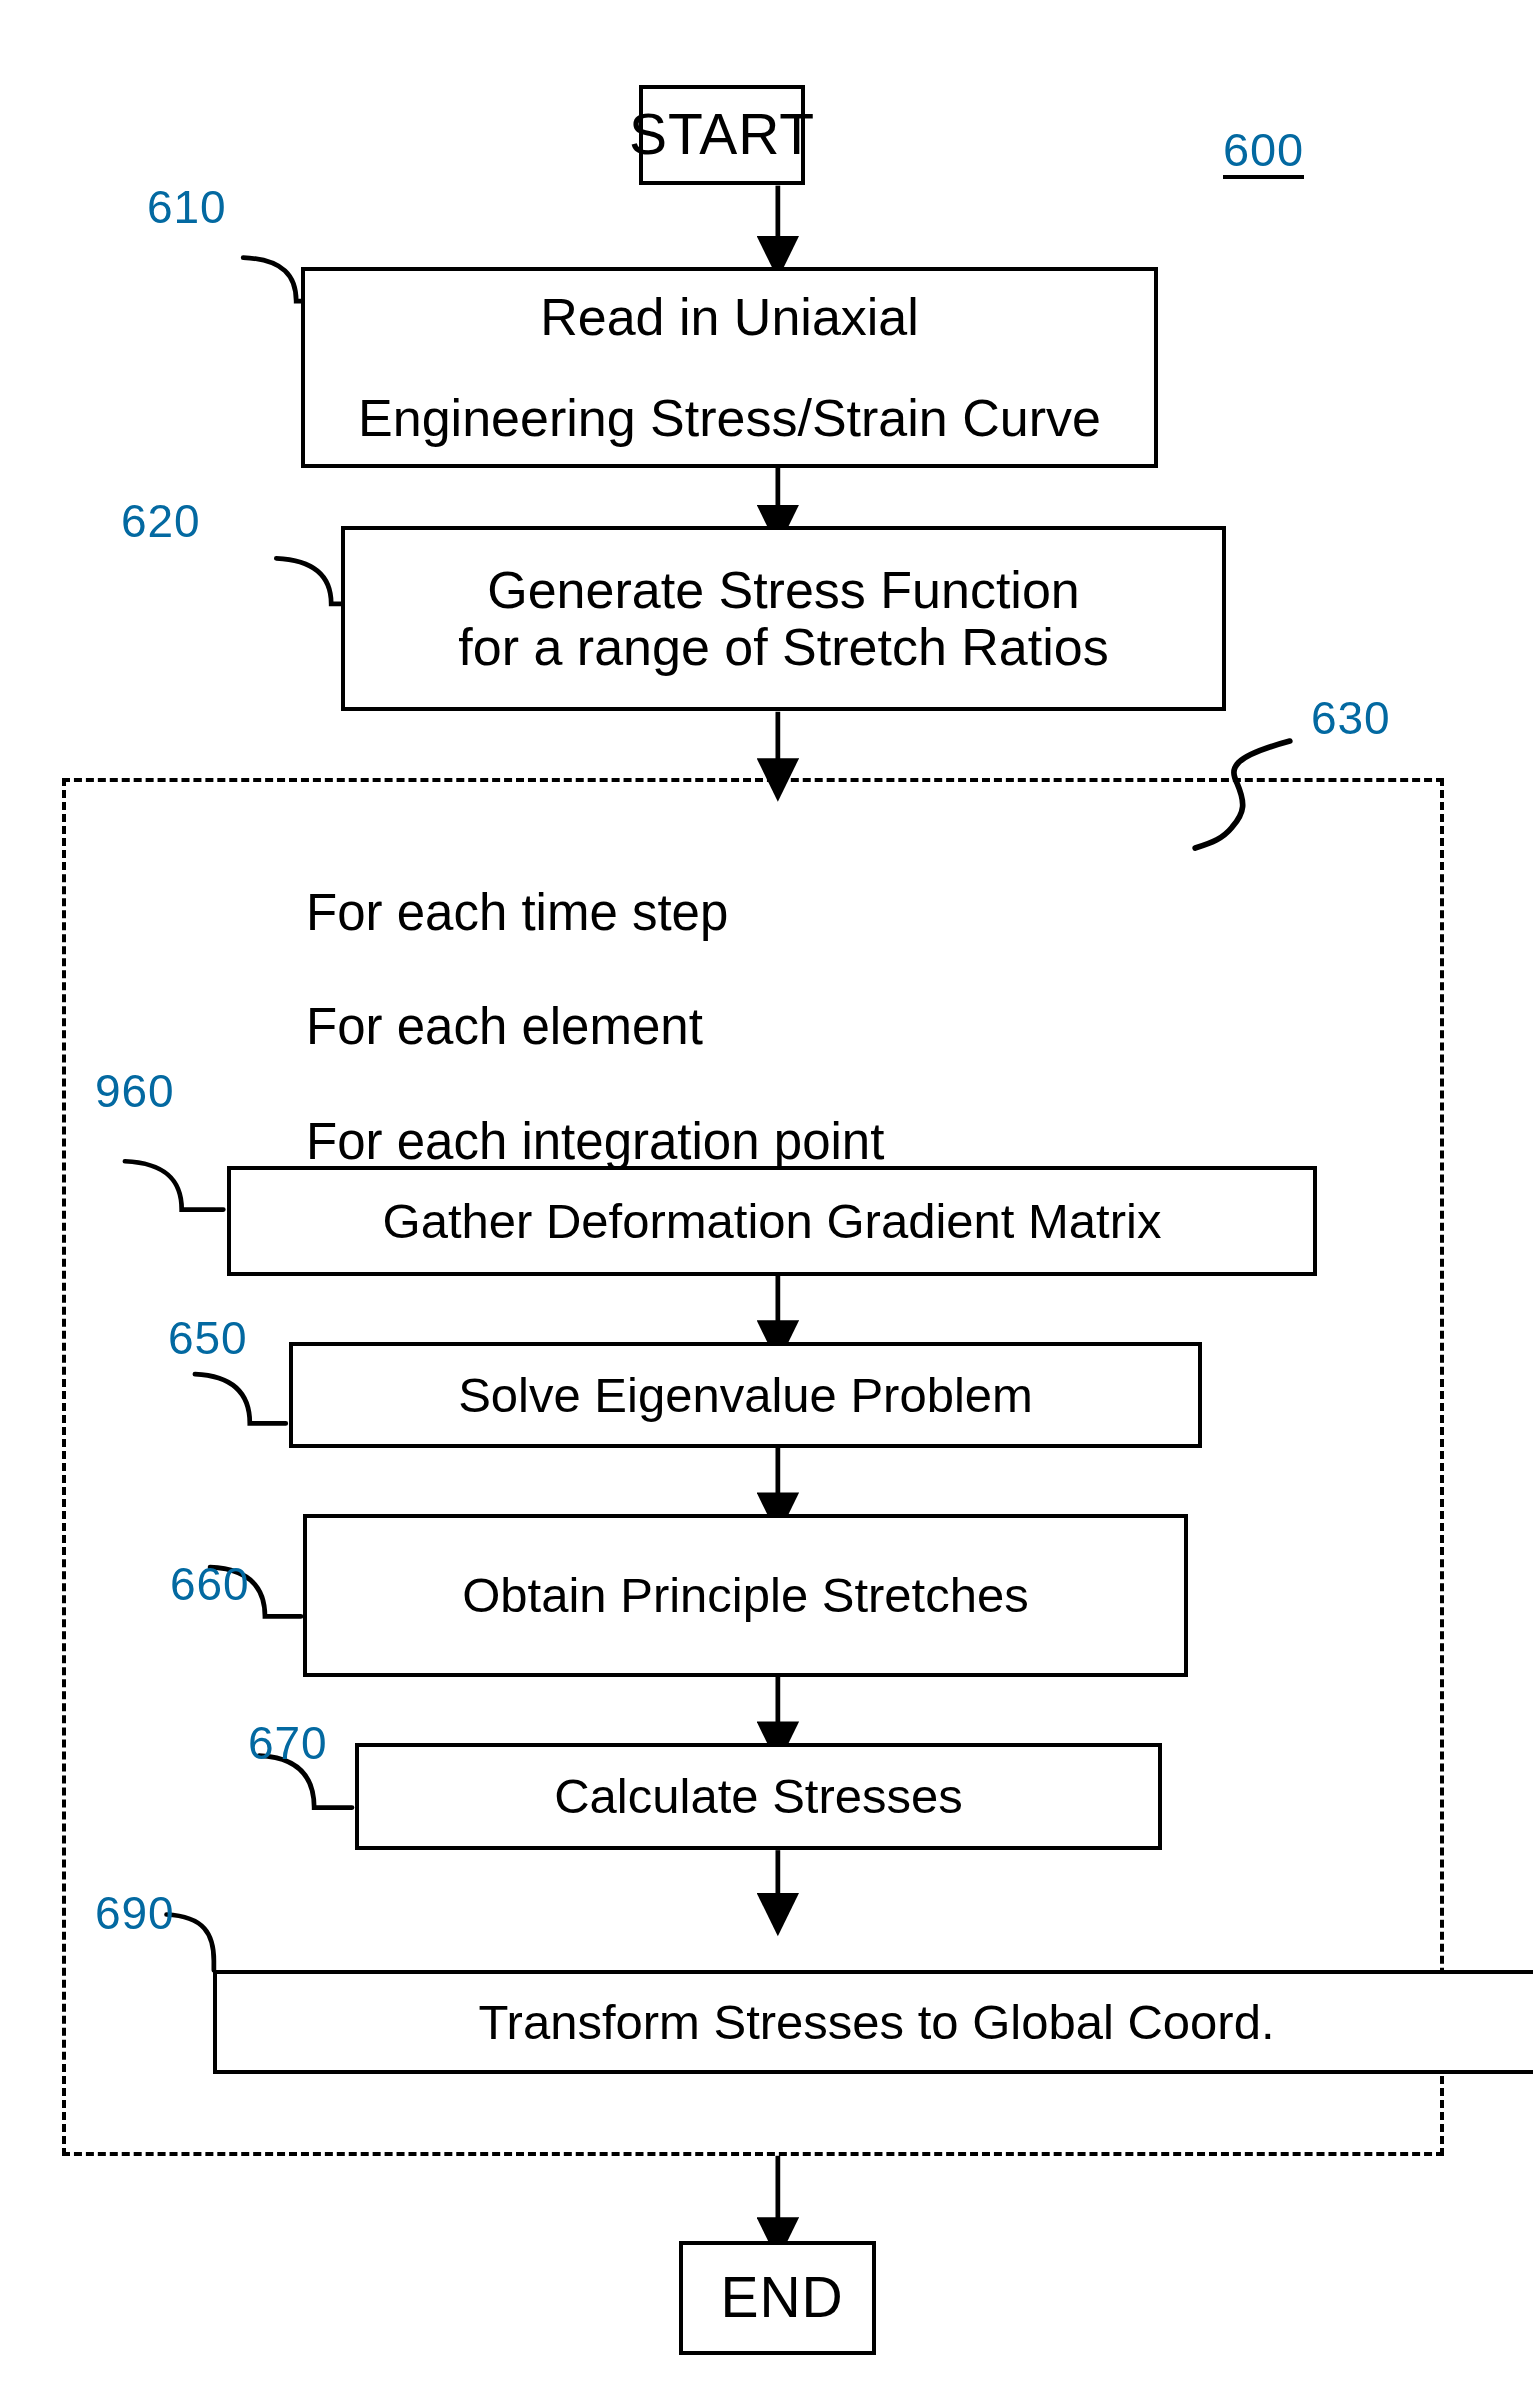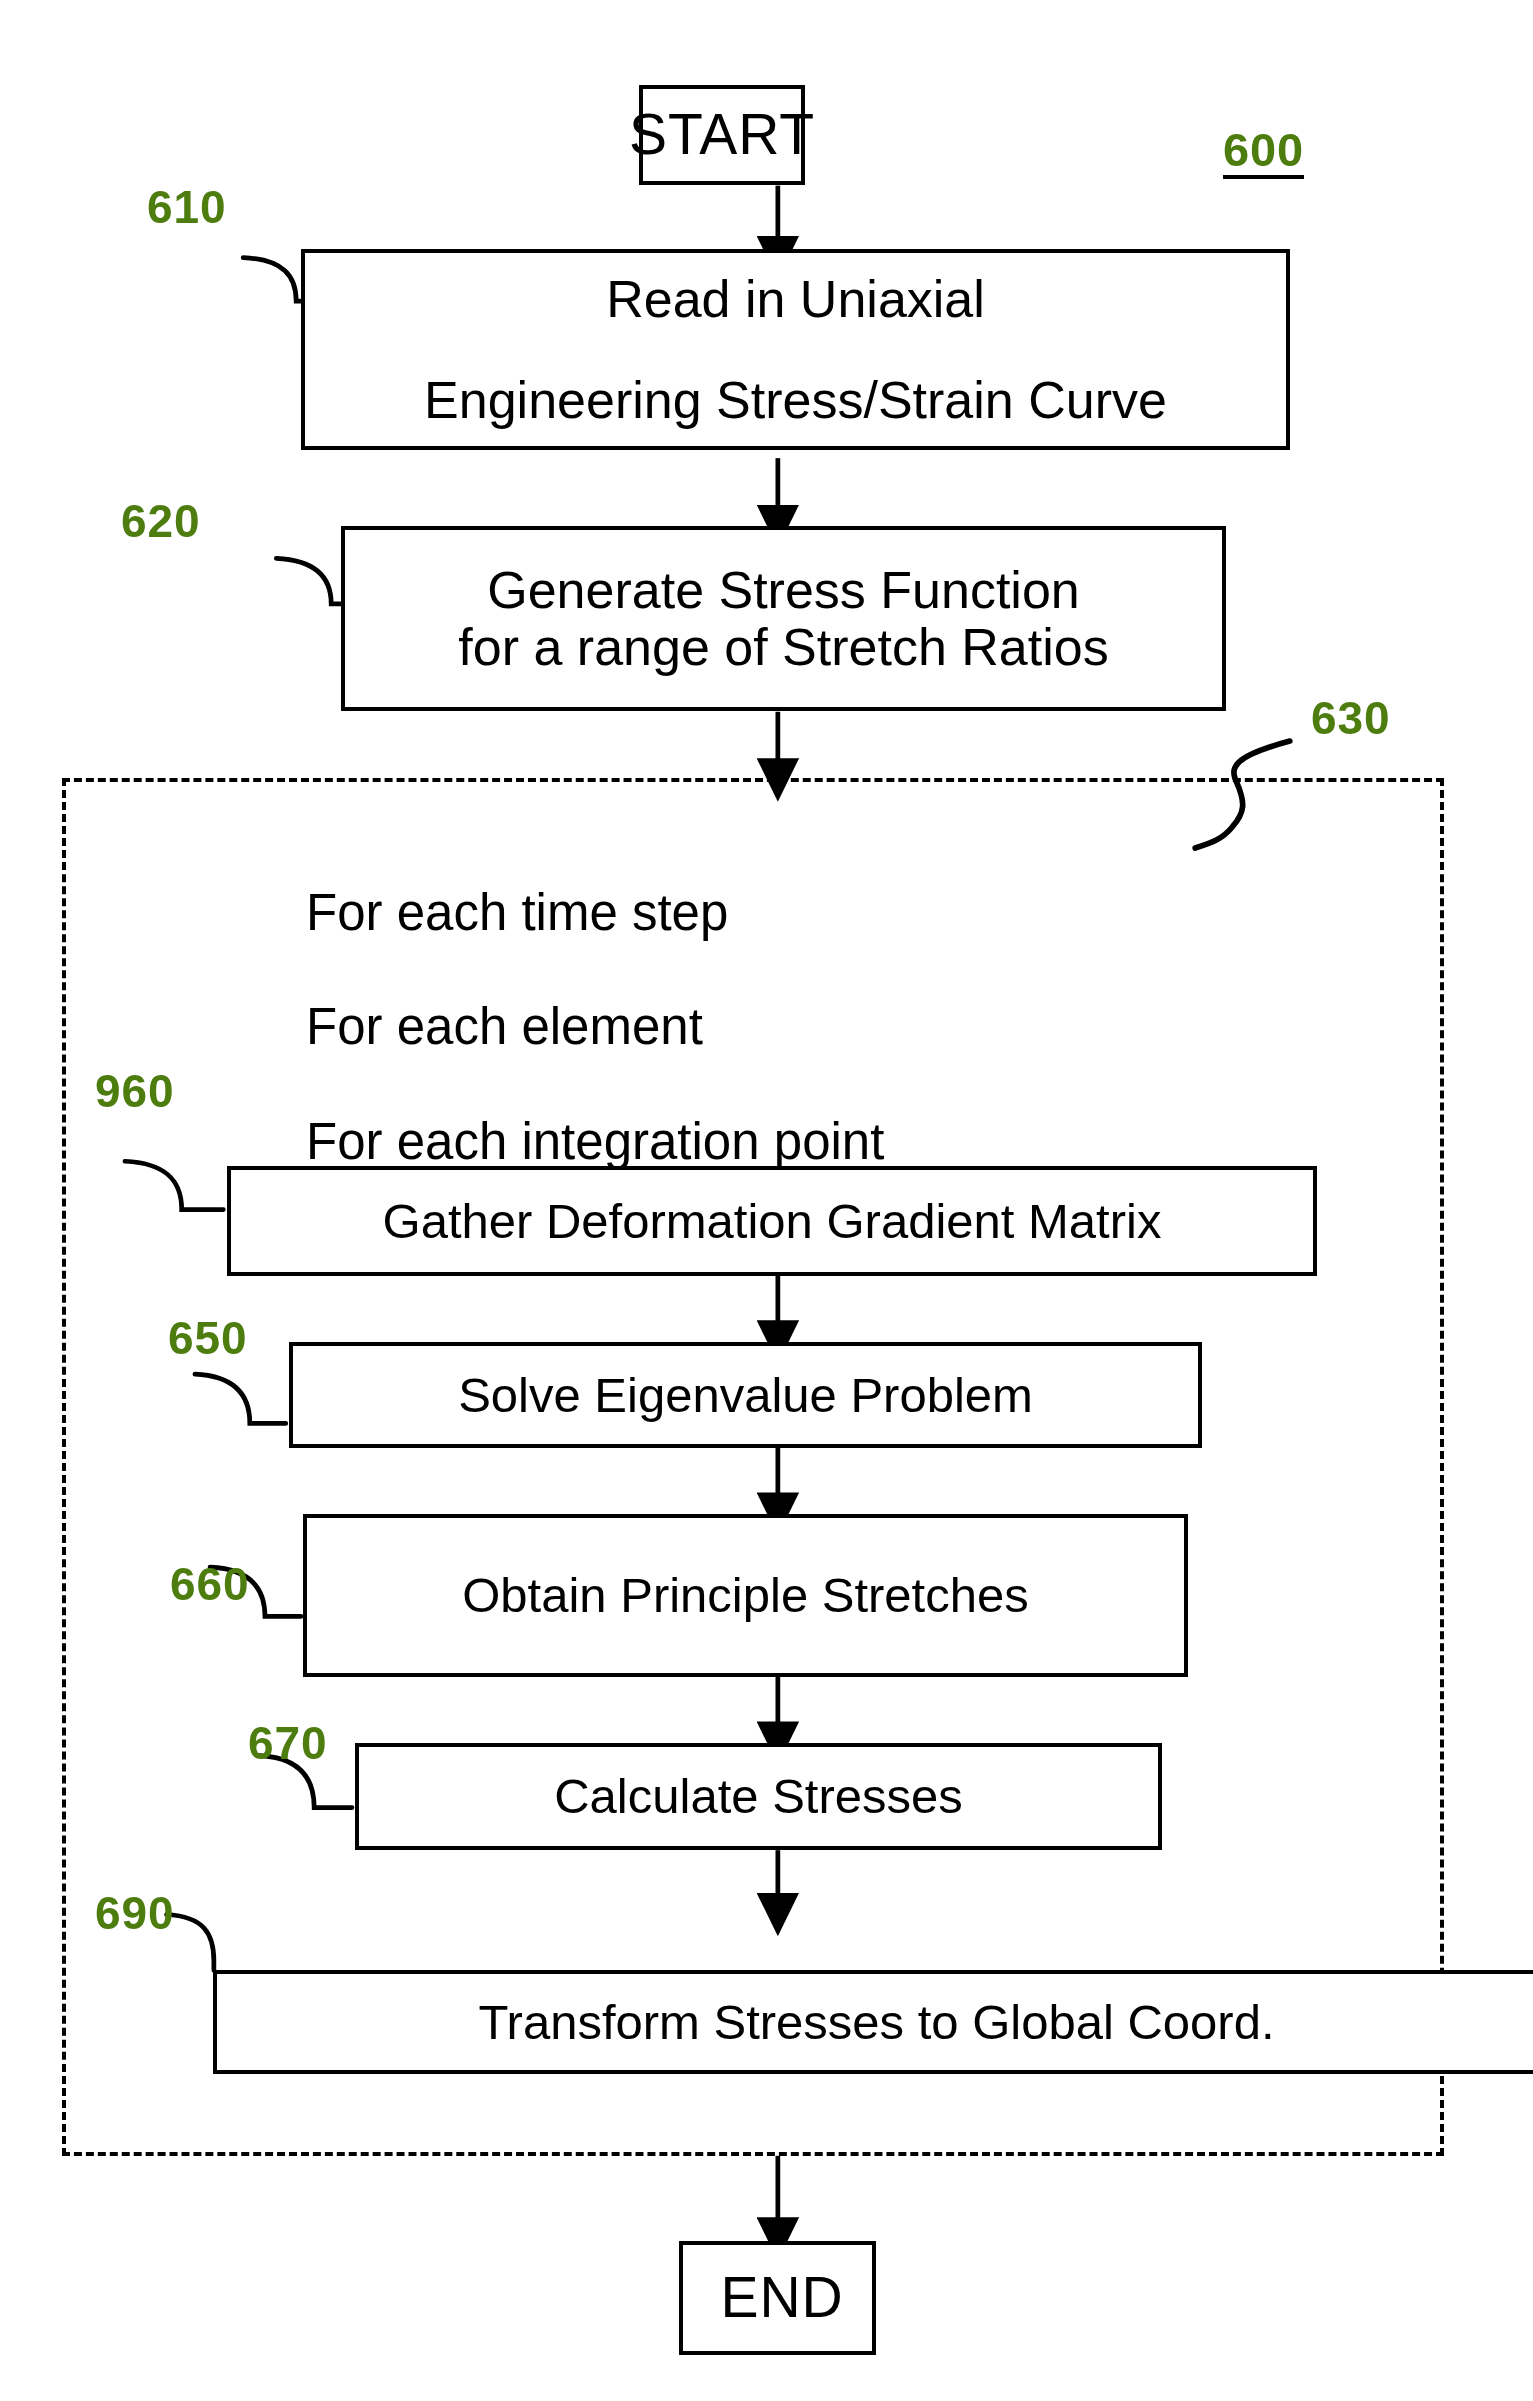--- a/index.html
+++ b/index.html
@@ -44,24 +44,23 @@
   .process {
     font-size: 52px;
   }
   .proc-sm {
     font-size: 49px;
   }
   
   .ref {
     position: absolute;
     font-size: 46px;
-    color: #4d7c0f;
+    color: #0369a1;
     letter-spacing: 0.9px;
     white-space: nowrap;
-    font-weight: bold;
   }
   .ref-600 {
     font-size: 47px;
     border-bottom: 4.7px solid #000;
     padding-bottom: 1.9px;
     line-height: 1;
   }
   
   .looptext {
     position: absolute;
@@ -126,21 +125,21 @@
     <path d="M 176 2023 C 216 2025 226 2044 226 2072 L 226 2082" stroke="#000" stroke-width="5" fill="none" stroke-linecap="round"></path>
   </svg>
 
   <div class="ref ref-600" style="left:1223px; top:126px;">600</div>
 
   <div class="node terminal" style="left:639px; top:85px; width:166px; height:100px;">
     <span class="line">START</span>
   </div>
 
   <div class="ref" style="left:147px; top:180px;">610</div>
-  <div class="node process" style="left:301px; top:249px; width:989px; height:201px;gap:44px;">
+  <div class="node process" style="left:301px; top:267px; width:857px; height:201px;gap:44px;">
     <span class="line">Read in Uniaxial</span>
     <span class="line">Engineering Stress/Strain Curve</span>
   </div>
 
   <div class="ref" style="left:121px; top:494px;">620</div>
   <div class="node process" style="left:341px; top:526px; width:885px; height:185px;">
     <span class="line">Generate Stress Function</span>
     <span class="line">for a range of Stretch Ratios</span>
   </div>
 

